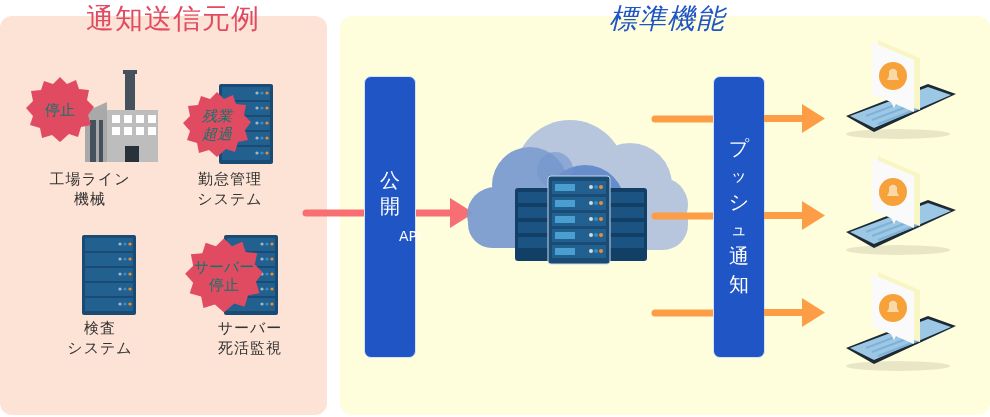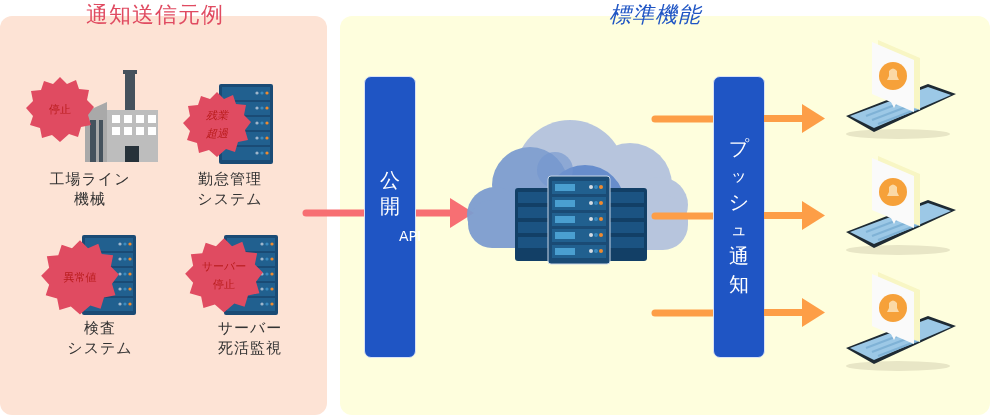--- a/index.html
+++ b/index.html
@@ -2,30 +2,30 @@
 <html><head>
   <meta charset="utf-8">
   <style>
     html, body { margin: 0; padding: 0; background: #ffffff; }
     body { width: 990px; height: 417px; position: relative; overflow: hidden;
            font-family: "DejaVu Sans", "Liberation Sans", sans-serif; }
     .abs { position: absolute; }
     .panel { position: absolute; border-radius: 12px; }
     #left-panel { left: 0; top: 16px; width: 327px; height: 399px; background: #fde3d5; }
     #right-panel { left: 340px; top: 16px; width: 650px; height: 399px; background: #fefedd; }
-    .section-title { position: absolute; font-size: 22px; font-weight: normal; letter-spacing: 1px; white-space: nowrap; }
+    .section-title { position: absolute; font-size: 28px; font-weight: normal; letter-spacing: 1px; white-space: nowrap; }
     #left-title { left: 86px; top: 0px; color: #e04b61; }
     #right-title { left: 609px; top: 0px; color: #1f55c4; font-style: italic; }
     .source { position: absolute; width: 130px; }
     .source-label { position: absolute; left: 0; width: 130px; text-align: center; font-size: 15px;
                     color: #333; line-height: 20px; letter-spacing: 1px; white-space: pre-line; }
     .badge { position: absolute; width: 70px; height: 70px; }
     .badge-text { position: absolute; left: 0; top: 0; width: 70px; height: 70px; display: flex;
-                  align-items: center; justify-content: center; text-align: center; color: #b91c1c;
-                  font-size: 11px; line-height: 18px; white-space: pre-line; }
+                  align-items: center; justify-content: center; text-align: center; color: #0f766e;
+                  font-size: 15px; line-height: 18px; white-space: pre-line; }
     .vbar { position: absolute; background: #1f55c4; border-radius: 7px; border: 1px solid #d9e2f5; }
     .vbar-text { position: absolute; left: 0; width: 100%; text-align: center; color: #fff; font-size: 20px; line-height: 26px; }
   </style>
 </head>
 <body>
 
 <div class="panel" id="left-panel"></div>
 <div class="panel" id="right-panel"></div>
 
 <div class="section-title" id="left-title">通知送信元例</div>
@@ -129,26 +129,20 @@
         <circle cx="43" cy="69" r="1.6"></circle>
       </g>
     <g fill="#f08a2e">
         <circle cx="48" cy="9" r="1.6"></circle>
         <circle cx="48" cy="24" r="1.6"></circle>
         <circle cx="48" cy="39" r="1.6"></circle>
         <circle cx="48" cy="54" r="1.6"></circle>
         <circle cx="48" cy="69" r="1.6"></circle>
       </g>
   </svg>
-  <div class="badge" style="left:0px; top:8px;">
-    <svg width="80" height="80" viewBox="0 0 70 70">
-      <polygon fill="#e04b61" points="35,2 42,9 51,5 54,14 64,15 62,25 69,32 63,40 66,50 56,52 53,62 44,59 35,67 27,60 17,63 15,53 5,50 8,41 1,33 8,26 6,16 16,15 19,6 28,9"></polygon>
-    </svg>
-    <div class="badge-text" style="width:80px;height:80px;">異常値</div>
-  </div>
   <div class="source-label" style="left:5px; top:88px; width:110px;">検査
 システム</div>
 </div>
 
 <div class="source" style="left:180px; top:230px; height:140px;">
   <svg class="abs" style="left:44px; top:5px;" width="54" height="80" viewBox="0 0 54 80">
     <rect x="0" y="0" width="54" height="80" rx="2" fill="#1a4b75"></rect>
     <g>
       <rect x="3" y="3" width="48" height="13" fill="#21608f"></rect>
         <rect x="3" y="18" width="48" height="13" fill="#21608f"></rect>

